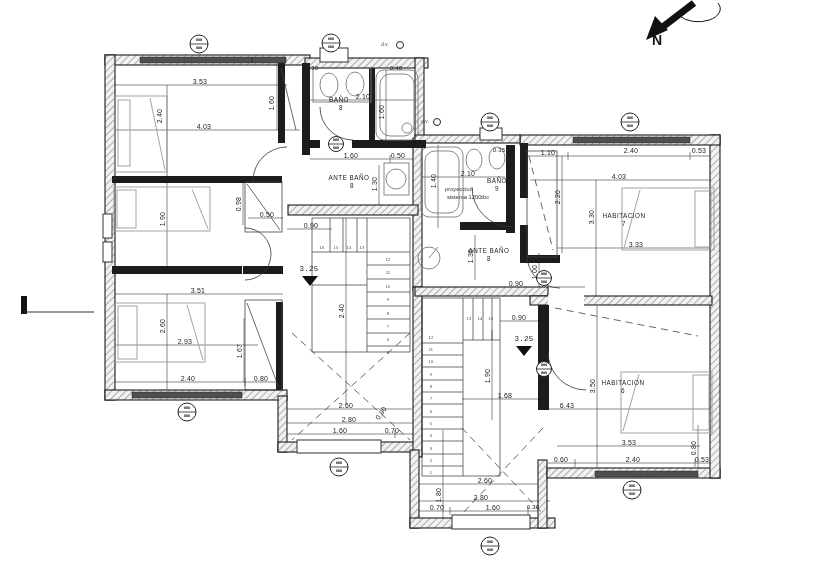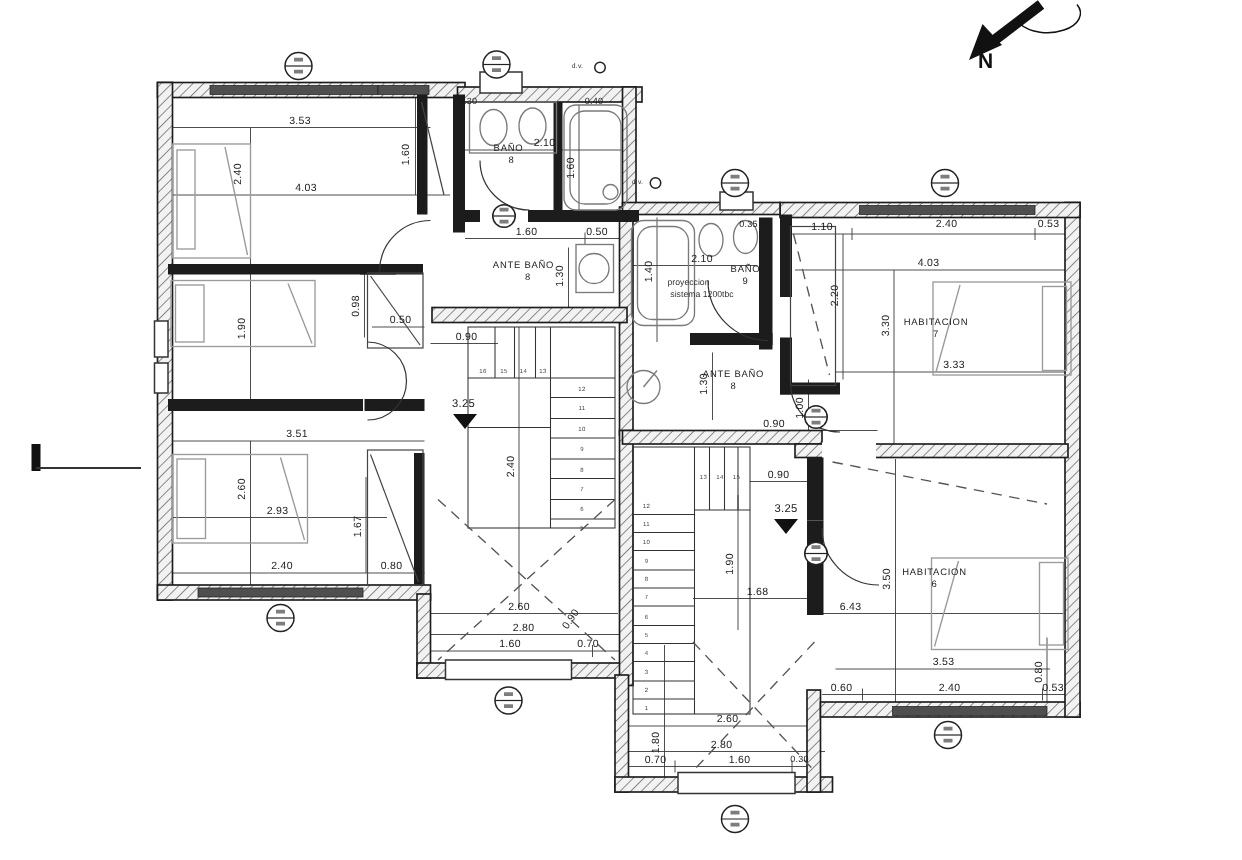--- a/index.html
+++ b/index.html
@@ -5,21 +5,21 @@
   html,body{margin:0;padding:0;background:#fff;}
   .canvas{position:relative;width:828px;height:573px;background:#fff;overflow:hidden;
           font-family:"Liberation Sans",sans-serif;}
   .canvas svg{position:absolute;left:0;top:0;}
   #labels{position:absolute;left:0;top:0;width:828px;height:573px;pointer-events:none;}
   #labels span{position:absolute;transform:translate(-50%,-50%);font-size:7px;color:#1b1b1b;
                white-space:nowrap;letter-spacing:.2px;}
   #labels span.room{font-size:6.3px;letter-spacing:.5px;color:#222;}
   #labels span.note{font-size:5.8px;color:#333;letter-spacing:0;}
   #labels span.small{font-size:6px;}
-  #labels span.level{font-size:7.5px;}
+  #labels span.level{font-size:7.5px;font-family:Liberation Mono, monospace;}
   #labels span.step{font-size:4px;color:#444;}
   #labels span.tiny{font-size:4.5px;color:#333;}
   .wh{fill:url(#hatch);stroke:#1c1c1c;stroke-width:1.1;}
   .ws{fill:#1c1c1c;stroke:none;}
   .win{fill:#4f4f4f;stroke:#222;stroke-width:.5;}
   .winf{fill:#fff;stroke:#333;stroke-width:1;}
   .fix{fill:none;stroke:#7a7a7a;stroke-width:.9;}
   .bed{fill:none;stroke:#9a9a9a;stroke-width:.9;}
   .thin{fill:none;stroke:#444;stroke-width:.8;}
   .stair{fill:none;stroke:#333;stroke-width:.7;}

